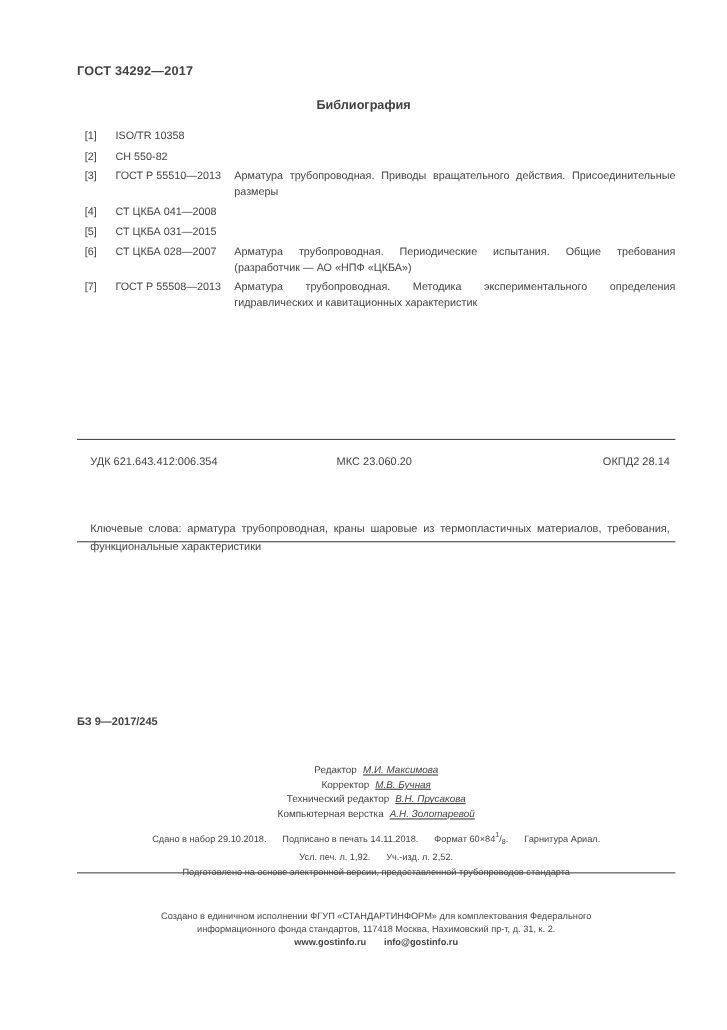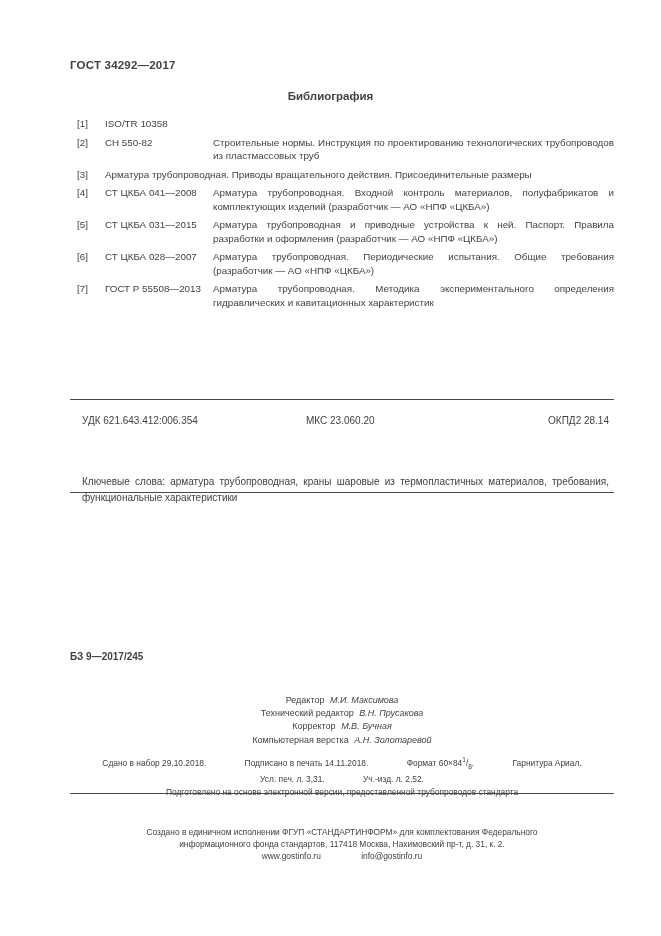--- a/index.html
+++ b/index.html
@@ -23,59 +23,57 @@
   #class-row { left: 70px; top: 415px; width: 544px; height: 14px; font-size: 10px; }
   #class-row > span { position: absolute; top: 0; white-space: nowrap; }
   #udk { left: 12px; }
   #mks { left: 236px; }
   #okpd { right: 5px; }
   #keywords { left: 70px; top: 474px; width: 544px; padding: 0 5px 0 12px; box-sizing: border-box;
               font-size: 10px; line-height: 16px; text-align: justify; }
   #rule2 { left: 70px; top: 492px; }
   #bz { left: 70px; top: 651px; width: 544px; text-align: left; font-weight: bold; font-size: 10px; }
   #credits { left: 70px; top: 694px; width: 544px; text-align: center; font-size: 9px; line-height: 13.2px; }
-  .credit-name { font-style: italic; margin-left: 3px; }
+  .credit-name { font-style: italic; margin-left: 3px; text-decoration: underline; }
   #print-info { left: 70px; top: 754px; width: 544px; text-align: center; font-size: 8.4px; line-height: 12.8px; }
-  #print-info .seg { margin: 0 18px; white-space: nowrap; }
+  #print-info .seg { margin: 0 6px; white-space: nowrap; }
   sup { font-size: 6.5px; }
   sub { font-size: 6.5px; }
   #rule3 { left: 70px; top: 793px; }
   #footer { left: 70px; top: 826px; width: 544px; text-align: center; font-size: 8.4px; line-height: 12.2px; }
-  #footer .seg { margin: 0 19px; white-space: nowrap; }
+  #footer .seg { margin: 0 7px; white-space: nowrap; font-weight: bold; }
 </style>
 </head>
 <body>
 
 <div class="abs" id="doc-code">ГОСТ 34292—2017</div>
 
 <div class="abs" id="biblio-title">Библиография</div>
 
 <div class="abs" id="biblio-list">
   <div class="bib-row">
     <span class="bib-ref">[1]</span>
     <span class="bib-code">ISO/TR 10358</span>
   </div>
   <div class="bib-row">
     <span class="bib-ref">[2]</span>
     <span class="bib-code">СН 550-82</span>
-    <span class="bib-text">Строительные нормы. Инструкция по проектированию технологических трубопроводов из пластмассовых труб</span>
   </div>
   <div class="bib-row">
     <span class="bib-ref">[3]</span>
+    <span class="bib-code">ГОСТ Р 55510—2013</span>
     <span class="bib-text">Арматура трубопроводная. Приводы вращательного действия. Присоединительные размеры</span>
   </div>
   <div class="bib-row">
     <span class="bib-ref">[4]</span>
     <span class="bib-code">СТ ЦКБА 041—2008</span>
-    <span class="bib-text">Арматура трубопроводная. Входной контроль материалов, полуфабрикатов и комплектующих изделий (разработчик — АО «НПФ «ЦКБА»)</span>
   </div>
   <div class="bib-row">
     <span class="bib-ref">[5]</span>
     <span class="bib-code">СТ ЦКБА 031—2015</span>
-    <span class="bib-text">Арматура трубопроводная и приводные устройства к ней. Паспорт. Правила разработки и оформления (разработчик — АО «НПФ «ЦКБА»)</span>
   </div>
   <div class="bib-row">
     <span class="bib-ref">[6]</span>
     <span class="bib-code">СТ ЦКБА 028—2007</span>
     <span class="bib-text">Арматура трубопроводная. Периодические испытания. Общие требования (разработчик — АО «НПФ «ЦКБА»)</span>
   </div>
   <div class="bib-row">
     <span class="bib-ref">[7]</span>
     <span class="bib-code">ГОСТ Р 55508—2013</span>
     <span class="bib-text">Арматура трубопроводная. Методика экспериментального определения гидравлических и кавитационных характеристик</span>
@@ -95,42 +93,42 @@
 <div class="abs rule" id="rule2"></div>
 
 <div class="abs" id="bz">БЗ 9—2017/245</div>
 
 <div class="abs" id="credits">
   <div class="credit-row">
     <span>Редактор</span>
     <span class="credit-name">М.И. Максимова</span>
   </div>
   <div class="credit-row">
+    <span>Корректор</span>
+    <span class="credit-name">М.В. Бучная</span>
+  </div>
+  <div class="credit-row">
     <span>Технический редактор</span>
     <span class="credit-name">В.Н. Прусакова</span>
-  </div>
-  <div class="credit-row">
-    <span>Корректор</span>
-    <span class="credit-name">М.В. Бучная</span>
   </div>
   <div class="credit-row">
     <span>Компьютерная верстка</span>
     <span class="credit-name">А.Н. Золотаревой</span>
   </div>
 </div>
 
 <div class="abs" id="print-info">
   <div>
     <span class="seg">Сдано в набор 29.10.2018.</span>
     <span class="seg">Подписано в печать 14.11.2018.</span>
     <span class="seg"><span>Формат 60×84</span><sup>1</sup><span>/</span><sub>8</sub><span>.</span></span>
     <span class="seg">Гарнитура Ариал.</span>
   </div>
   <div>
-    <span class="seg">Усл. печ. л. 3,31.</span>
+    <span class="seg">Усл. печ. л. 1,92.</span>
     <span class="seg">Уч.-изд. л. 2,52.</span>
   </div>
   <div>Подготовлено на основе электронной версии, предоставленной трубопроводов стандарта</div>
 </div>
 
 <div class="abs rule" id="rule3"></div>
 
 <div class="abs" id="footer">
   <div>Создано в единичном исполнении ФГУП «СТАНДАРТИНФОРМ» для комплектования Федерального</div>
   <div>информационного фонда стандартов, 117418 Москва, Нахимовский пр-т, д. 31, к. 2.</div>

